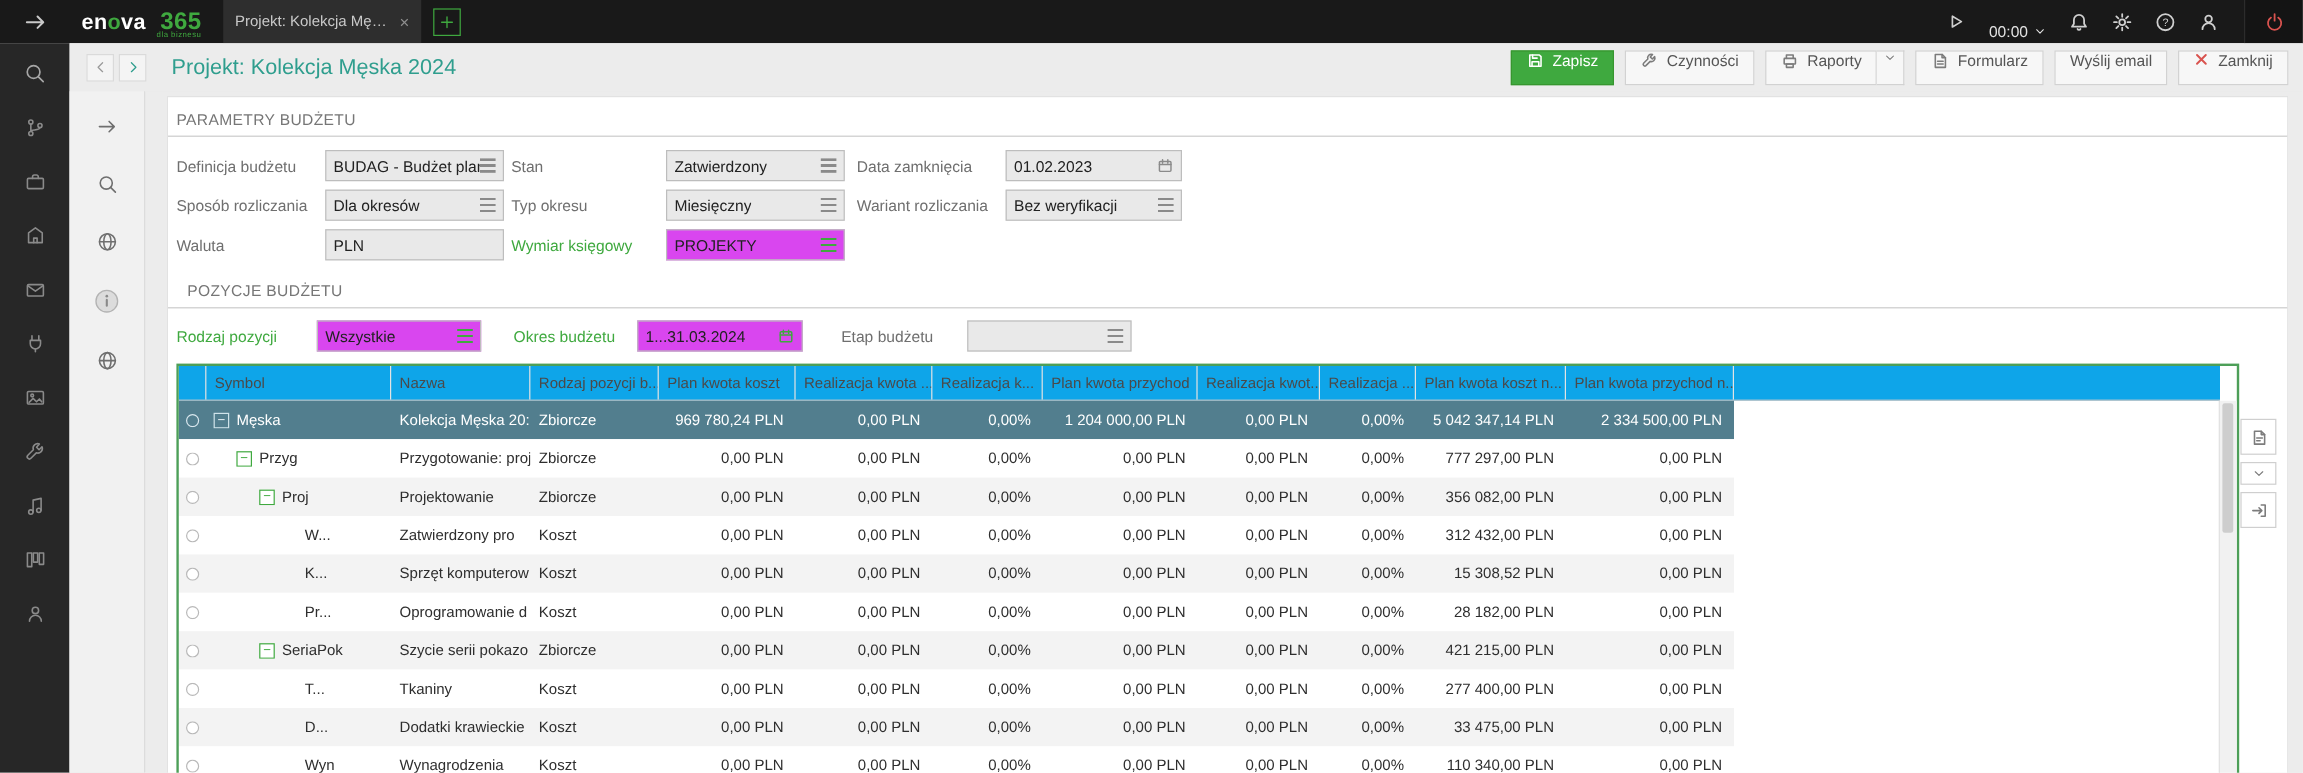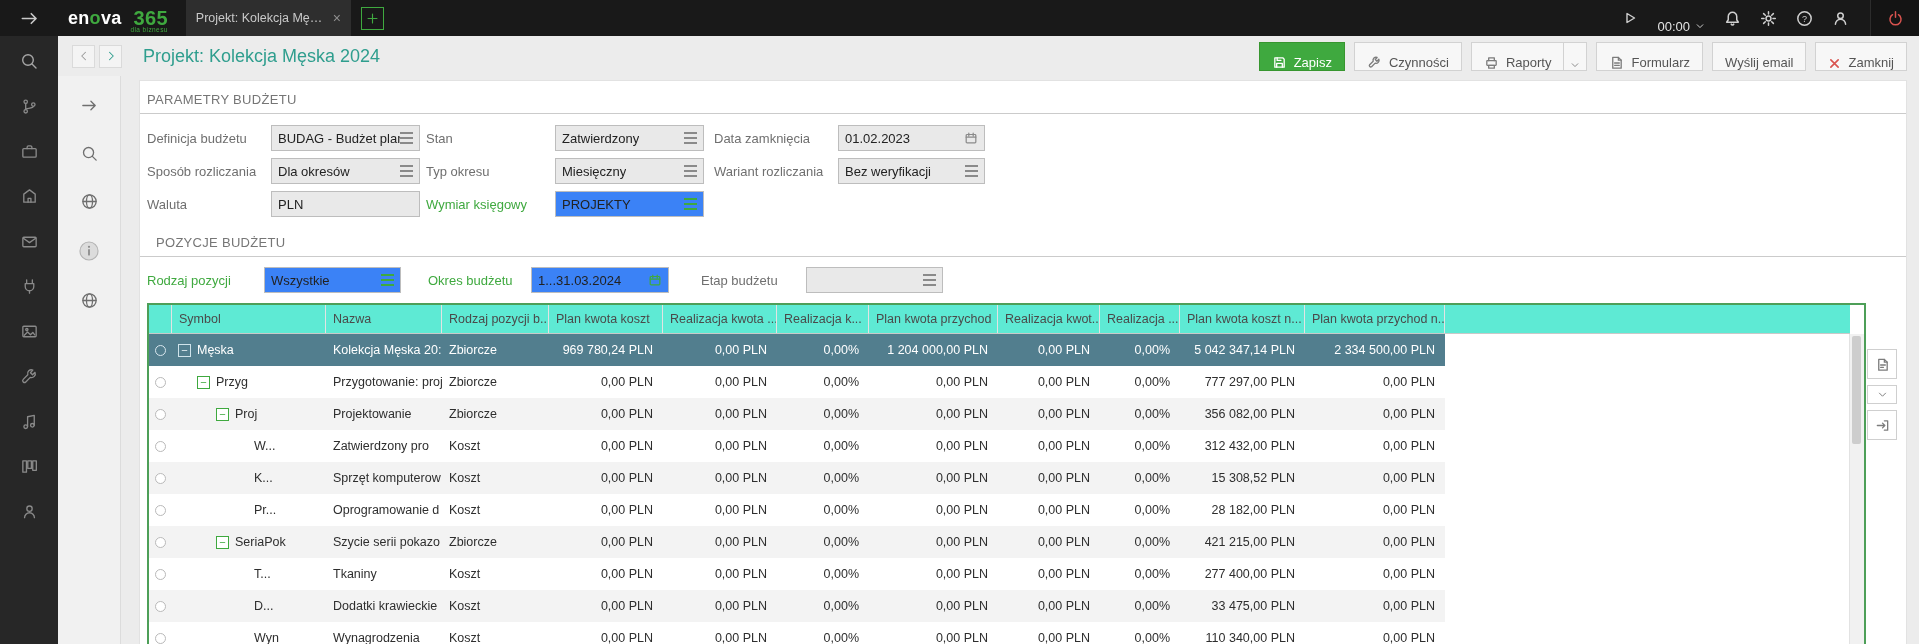--- a/index.html
+++ b/index.html
@@ -31,21 +31,21 @@
   .sbicons{margin-top:26px;display:flex;flex-direction:column;gap:26px;color:#8a8a8a;}
   .rightcol{flex:1;display:flex;flex-direction:column;min-width:0;border-radius:21px;}
 
   
   .pagehead{height:40px;background:#ececec;display:flex;align-items:center;padding-left:14px;flex:none;}
   .navbtn{width:23px;height:23px;background:#f4f4f4;border:1px solid #dadada;display:flex;align-items:center;justify-content:center;color:#9a9a9a;padding:0;margin-right:4px;}
   .navbtn.fwd{color:#2f9e8e;}
   .pagetitle{margin-left:17px;font-size:18px;color:#2f9e8e;white-space:nowrap;}
   .headspacer{flex:1;}
   .toolbtns{display:flex;align-items:center;gap:9px;margin-right:12px;}
-  .tbtn{height:29px;display:inline-flex;align-items:flex-end;gap:7px;padding:0 12px;background:#f7f7f7;border:1px solid #d2d2d2;font-size:13px;color:#555;font-family:inherit;white-space:nowrap;}
+  .tbtn{height:29px;display:inline-flex;align-items:flex-start;gap:7px;padding:0 12px;background:#f7f7f7;border:1px solid #d2d2d2;font-size:13px;color:#555;font-family:inherit;white-space:nowrap;}
   .tbtn .ic{color:#7c7c7c;}
   .tbtn.save{background:#3fa93f;border-color:#37962f;color:#fff;}
   .tbtn.save .ic{color:#fff;}
   .btngroup{display:flex;}
   .btngroup .drop{border-left:none;padding:0 6px;}
   .tbtn.closebtn .ic{color:#d9534f;stroke-width:2;}
 
   
   .workarea{flex:1;display:flex;background:#ececec;min-height:0;}
   .panel2{width:62px;background:#f1f1f1;border-right:1px solid #dcdcdc;display:flex;flex-direction:column;align-items:center;padding-top:20px;gap:29px;color:#6f6f6f;flex:none;}
@@ -53,40 +53,40 @@
   .content{position:relative;margin:4px 12px 0 18px;background:#fff;border:1px solid #e2e2e2;min-height:820px;padding-top:8px;}
 
   .sectitle{font-size:13px;color:#767676;letter-spacing:.3px;padding:3px 0 6px 7px;border-bottom:1px solid #cbcbcb;}
   .sec2{margin-top:15px;padding-left:16px;}
 
   
   .paramgrid{display:grid;grid-template-columns:124px 155px 129px 159px 124px 160px;row-gap:7px;align-items:center;padding:11px 0 0 7px;font-size:13px;}
   .flabel{color:#6f6f6f;padding-right:8px;white-space:nowrap;overflow:hidden;}
   .flabel.green{color:#3fa93f;}
   .field{height:26px;width:149px;box-sizing:border-box;border:1px solid #bdbdbd;background:#e9e9e9;display:flex;align-items:center;padding:0 6px;color:#222;}
-  .field.white{background:#3b82f6;}
+  .field.white{background:#d946ef;}
   .field .fval{white-space:nowrap;overflow:hidden;font-size:13px;}
   .ficon{margin-left:auto;flex:none;color:#8a8a8a;}
   .ficon.green{color:#3fa93f;}
   .licon{width:13px;height:12px;background:repeating-linear-gradient(to bottom,currentColor 0 2px,transparent 2px 5px);}
 
   
   .filters{display:flex;align-items:center;padding:10px 0 0 7px;font-size:13px;}
   .fl{color:#3fa93f;white-space:nowrap;}
   .fl.gray{color:#6f6f6f;}
   .fl1{width:117px;}
   .ff1{width:137px;}
   .fl2{margin-left:27px;width:103px;}
   .ff2{width:138px;}
   .fl3{margin-left:32px;width:105px;}
   .ff3{width:137px;}
 
   
   .gridframe{position:relative;margin:10px 0 0 7px;border:2px solid #4d9f58;background:#fff;width:1719px;height:740px;box-sizing:border-box;overflow:hidden;}
-  .gridhead{display:grid;grid-template-columns:23px 154px 116px 107px 114px 114px 92px 129px 102px 80px 125px 140px 1fr;height:29px;border-bottom:1px solid #c9c9c9;background:#5eead4;width:calc(100% - 14px);box-sizing:border-box;}
+  .gridhead{display:grid;grid-template-columns:23px 154px 116px 107px 114px 114px 92px 129px 102px 80px 125px 140px 1fr;height:29px;border-bottom:1px solid #c9c9c9;background:#0ea5e9;width:calc(100% - 14px);box-sizing:border-box;}
   .th{font-size:12.5px;color:#4a4a4a;display:flex;align-items:center;padding-left:7px;border-right:1px solid #e3e3e3;overflow:hidden;white-space:nowrap;}
   .th:last-child{border-right:none;}
   .tr{display:grid;grid-template-columns:23px 154px 116px 107px 114px 114px 92px 129px 102px 80px 125px 140px;width:1296px;height:32px;background:#fff;align-items:center;font-size:12.5px;color:#2e2e2e;}
   .tr.alt{background:#f3f3f3;}
   .tr.selrow{background:#527e8e;color:#fff;}
   .td{overflow:hidden;white-space:nowrap;}
   .td.num{text-align:right;padding-right:10px;}
   .c-name,.c-type{padding-left:7px;}
   .c-sym{display:flex;align-items:center;}
   .exp{width:13px;height:13px;box-sizing:border-box;border:1px solid #3fa93f;color:#3fa93f;font-size:11px;line-height:11px;text-align:center;margin-right:6px;flex:none;background:#fff;}

